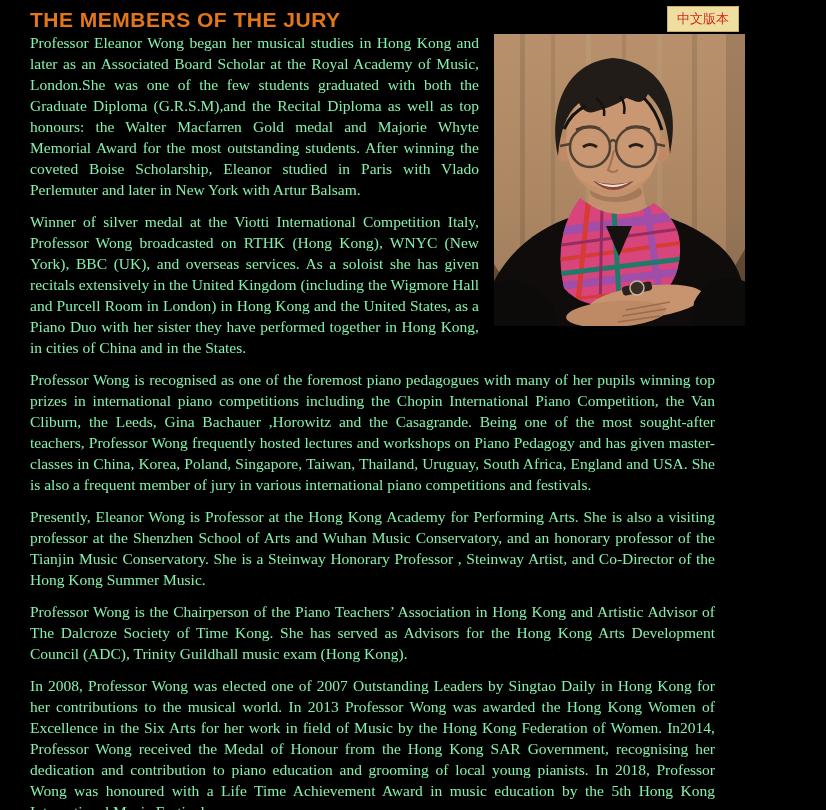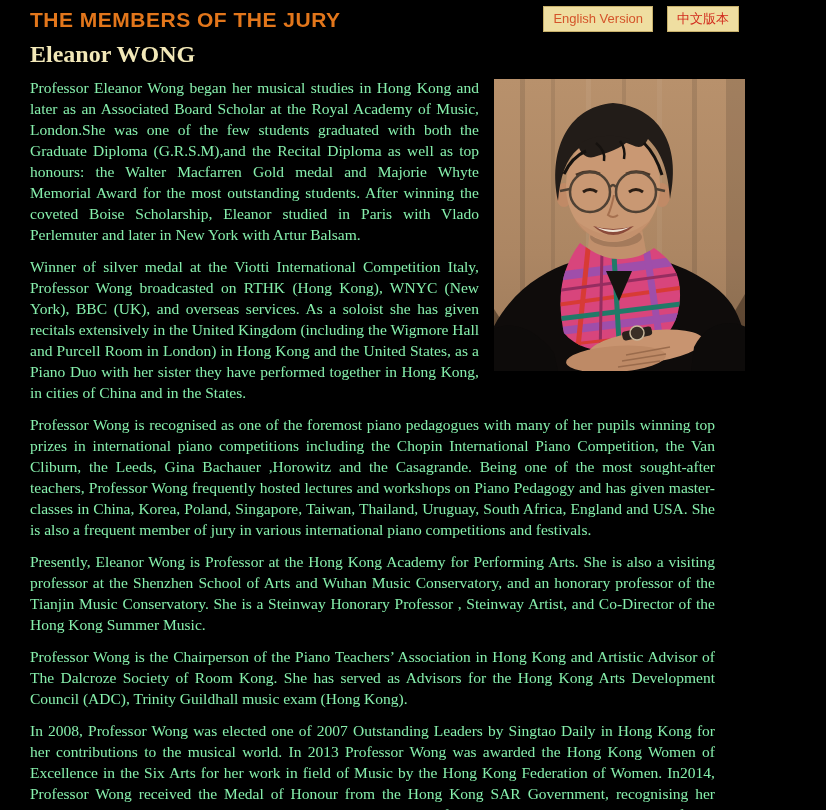--- a/index.html
+++ b/index.html
@@ -59,26 +59,24 @@
   .photo svg { display:block; }
 </style>
 </head>
 <body>
 
 <div class="page">
 
   <div class="header-row">
     <h1 class="page-title">THE MEMBERS OF THE JURY</h1>
     <div class="lang-buttons">
-      <button class="lang btn-en">English Version</button>
       <button class="lang btn-zh">中文版本</button>
     </div>
   </div>
 
-  <h2 class="member-name">Eleanor WONG</h2>
 
   <div class="content">
 
     <div class="photo" title="Portrait of Eleanor Wong: short dark hair, round glasses, black top, pink plaid scarf, hands folded, beige curtain background">
       <svg width="251" height="292" viewBox="0 0 251 292" xmlns="http://www.w3.org/2000/svg">
         <defs>
           <linearGradient id="curtain" x1="0" y1="0" x2="0" y2="1">
             <stop offset="0" stop-color="#B8916C"></stop>
             <stop offset="0.6" stop-color="#AC8663"></stop>
             <stop offset="1" stop-color="#9C7A5A"></stop>
@@ -159,17 +157,17 @@
 
         <path d="M -5,292 L -5,252 C 18,238 44,252 60,274 L 64,292 Z" fill="#0D0B0A"></path>
         <path d="M 252,292 L 252,248 C 230,238 210,248 200,268 L 197,292 Z" fill="#0D0B0A"></path>
       </svg>
     </div>
 
     <p>Professor Eleanor Wong began her musical studies in Hong Kong and later as an Associated Board Scholar at the Royal Academy of Music, London.She was one of the few students graduated with both the Graduate Diploma (G.R.S.M),and the Recital Diploma as well as top honours: the Walter Macfarren Gold medal and Majorie Whyte Memorial Award for the most outstanding students. After winning the coveted Boise Scholarship, Eleanor studied in Paris with Vlado Perlemuter and later in New York with Artur Balsam.</p>
     <p>Winner of silver medal at the Viotti International Competition Italy, Professor Wong broadcasted on RTHK (Hong Kong), WNYC (New York), BBC (UK), and overseas services. As a soloist she has given recitals extensively in the United Kingdom (including the Wigmore Hall and Purcell Room in London) in Hong Kong and the United States, as a Piano Duo with her sister they have performed together in Hong Kong, in cities of China and in the States.</p>
     <p>Professor Wong is recognised as one of the foremost piano pedagogues with many of her pupils winning top prizes in international piano competitions including the Chopin International Piano Competition, the Van Cliburn, the Leeds, Gina Bachauer ,Horowitz and the Casagrande. Being one of the most sought-after teachers, Professor Wong frequently hosted lectures and workshops on Piano Pedagogy and has given master-classes in China, Korea, Poland, Singapore, Taiwan, Thailand, Uruguay, South Africa, England and USA. She is also a frequent member of jury in various international piano competitions and festivals.</p>
     <p>Presently, Eleanor Wong is Professor at the Hong Kong Academy for Performing Arts. She is also a visiting professor at the Shenzhen School of Arts and Wuhan Music Conservatory, and an honorary professor of the Tianjin Music Conservatory. She is a Steinway Honorary Professor , Steinway Artist, and Co-Director of the Hong Kong Summer Music.</p>
-    <p>Professor Wong is the Chairperson of the Piano Teachers’ Association in Hong Kong and Artistic Advisor of The Dalcroze Society of Room Kong. She has served as Advisors for the Hong Kong Arts Development Council (ADC), Trinity Guildhall music exam (Hong Kong).</p>
+    <p>Professor Wong is the Chairperson of the Piano Teachers’ Association in Hong Kong and Artistic Advisor of The Dalcroze Society of Time Kong. She has served as Advisors for the Hong Kong Arts Development Council (ADC), Trinity Guildhall music exam (Hong Kong).</p>
     <p>In 2008, Professor Wong was elected one of 2007 Outstanding Leaders by Singtao Daily in Hong Kong for her contributions to the musical world. In 2013 Professor Wong was awarded the Hong Kong Women of Excellence in the Six Arts for her work in field of Music by the Hong Kong Federation of Women. In2014, Professor Wong received the Medal of Honour from the Hong Kong SAR Government, recognising her dedication and contribution to piano education and grooming of local young pianists. In 2018, Professor Wong was honoured with a Life Time Achievement Award in music education by the 5th Hong Kong International Music Festival.</p>
   </div>
 
 </div>
 
 </body></html>

